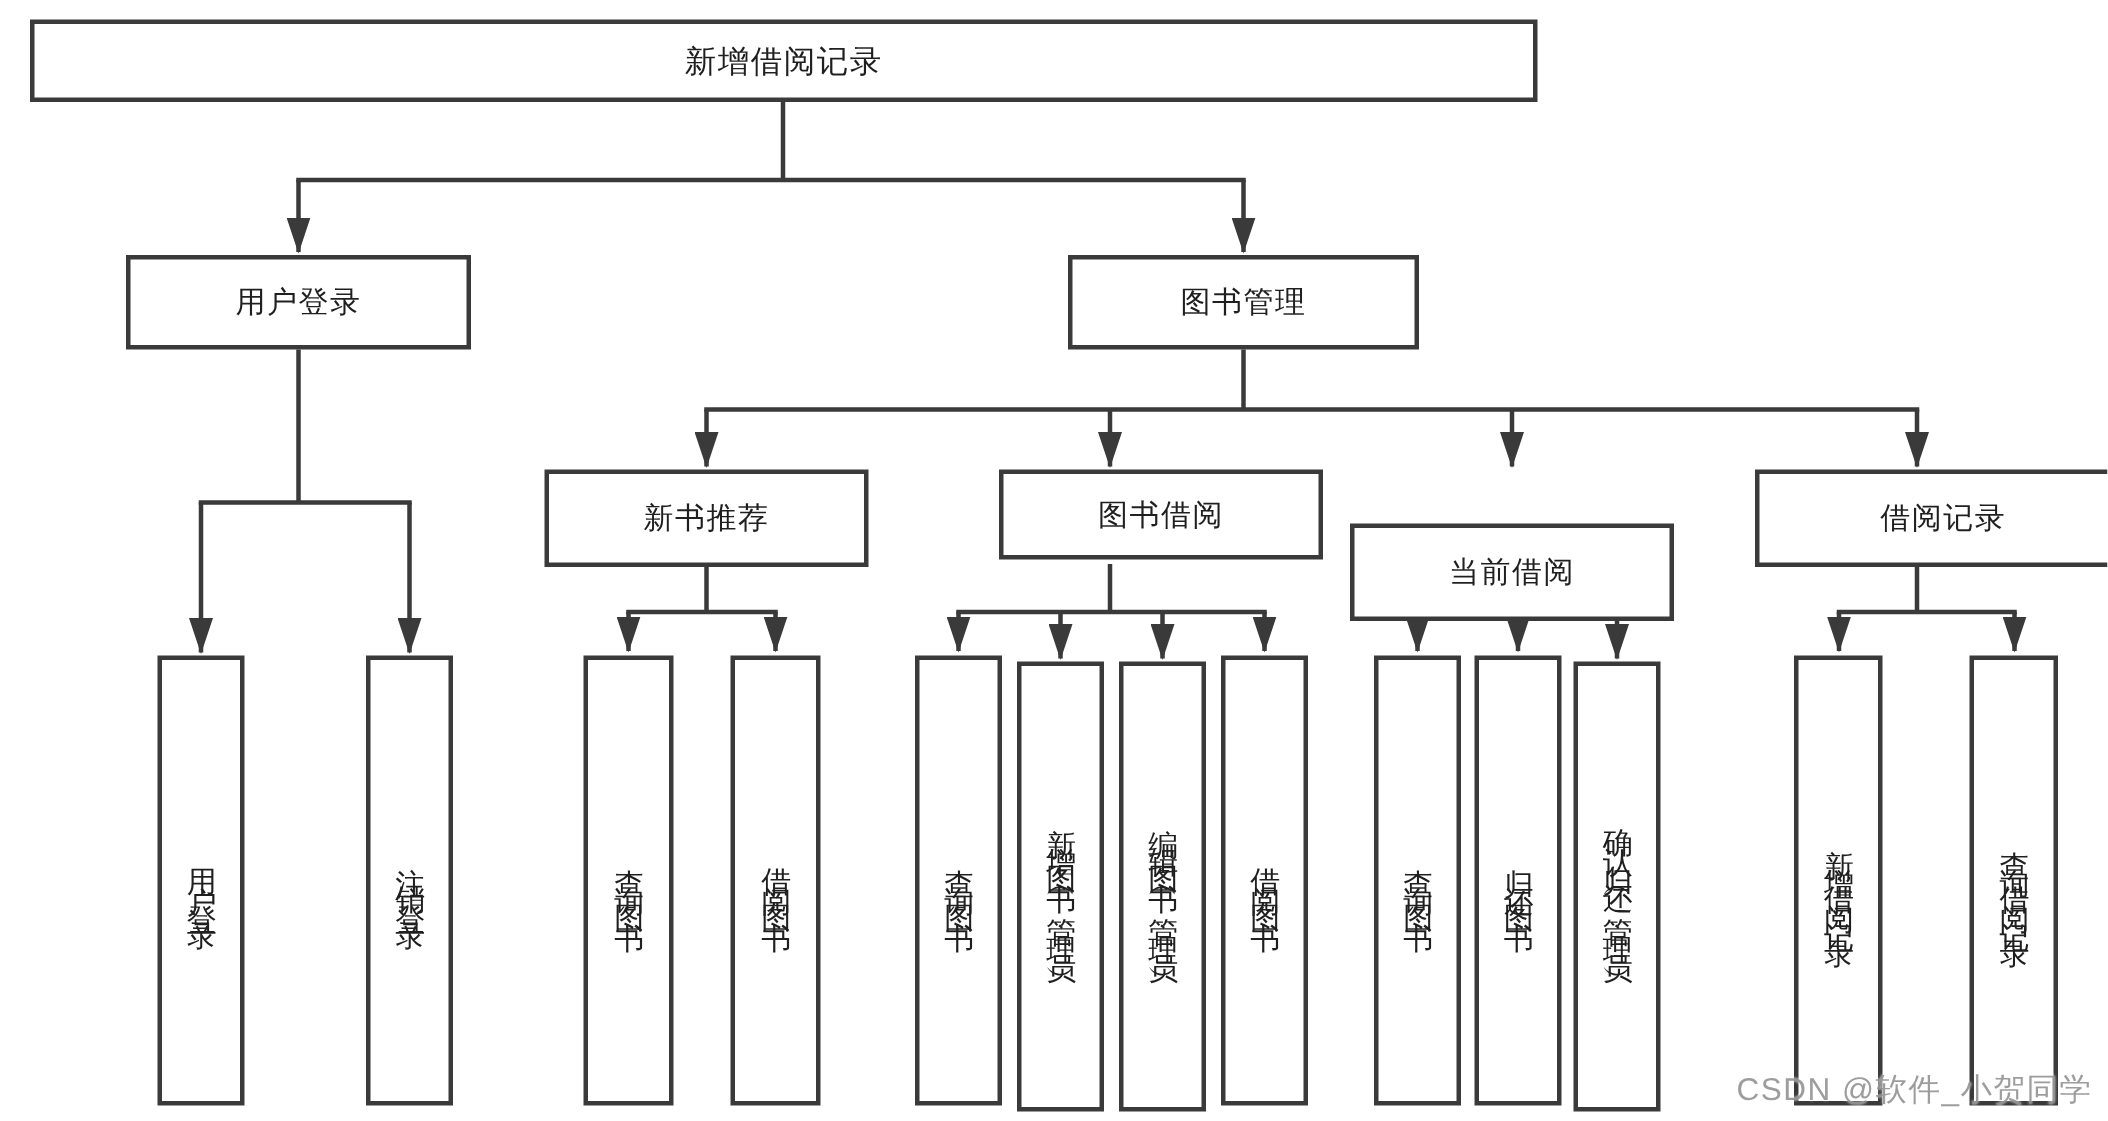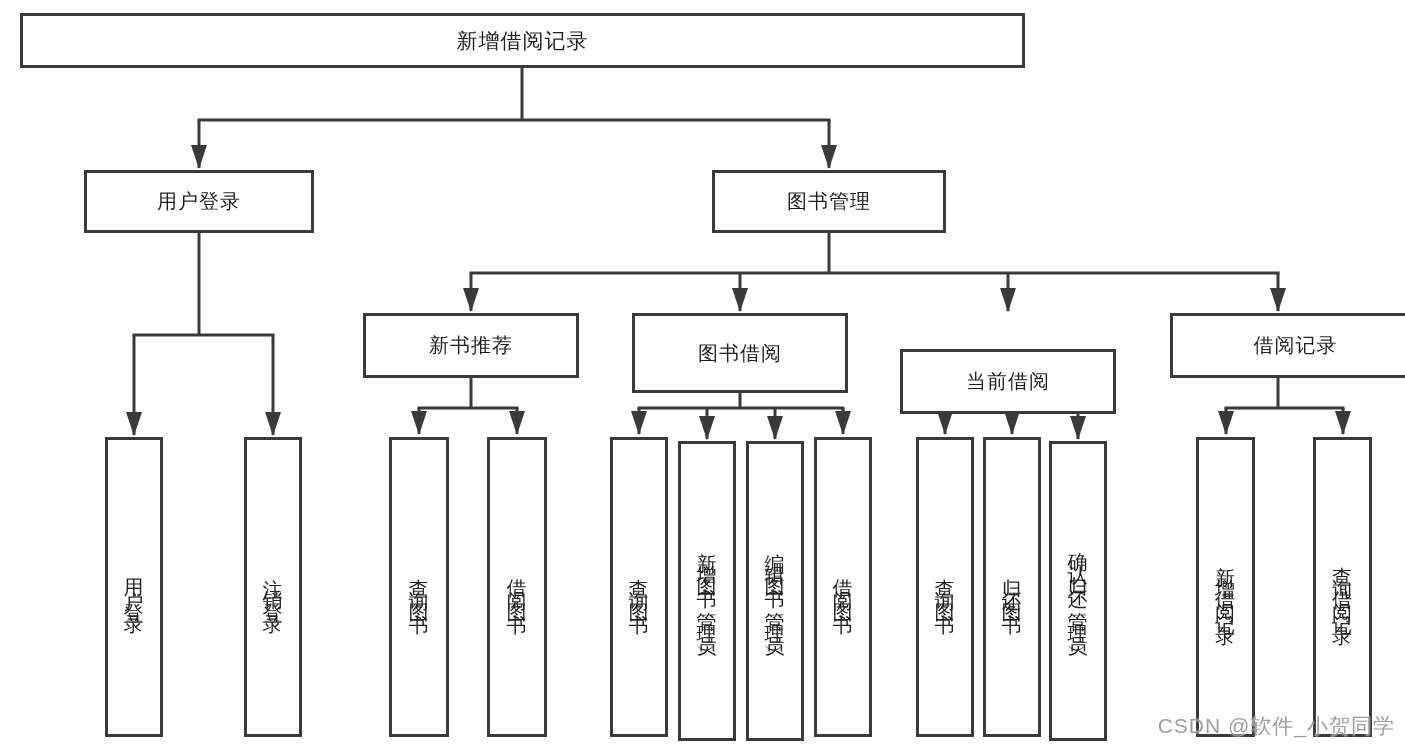--- a/index.html
+++ b/index.html
@@ -114,21 +114,21 @@
   <div class="node" style="left:84px; top:170px; width:230px; height:63px;">
     <span>用户登录</span>
   </div>
   <div class="node" style="left:363px; top:313px; width:216px; height:65px;">
     <span>新书推荐</span>
   </div>
 
   <div class="node" style="left:712px; top:170px; width:234px; height:63px;">
     <span>图书管理</span>
   </div>
-  <div class="node" style="left:632px; top:313px; width:216px; height:80px;">
+  <div class="node" style="left:666px; top:313px; width:216px; height:60px;">
     <span>图书借阅</span>
   </div>
   <div class="node" style="left:900px; top:313px; width:216px; height:65px;margin-top:36px;">
     <span>当前借阅</span>
   </div>
   <div class="node" style="left:1170px; top:313px; width:251px; height:65px;text-align:right;">
     <span>借阅记录</span>
   </div>
 
   <div class="node leaf" style="left:105px; top:437px; width:58px; height:300px;">

